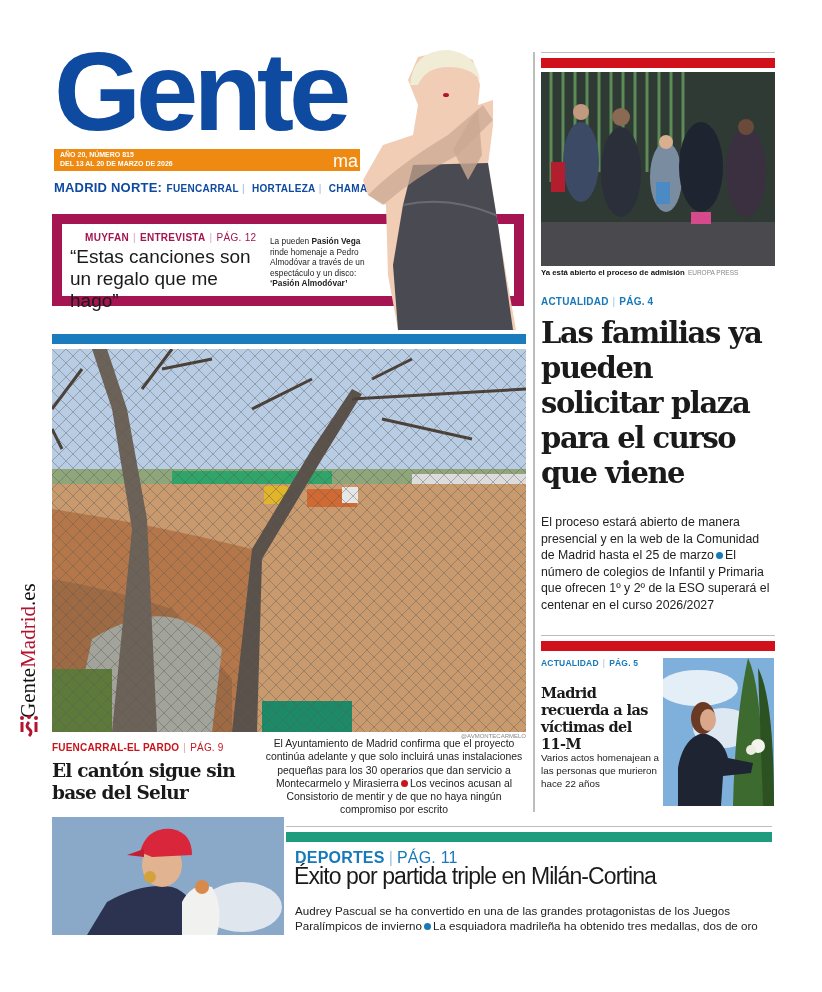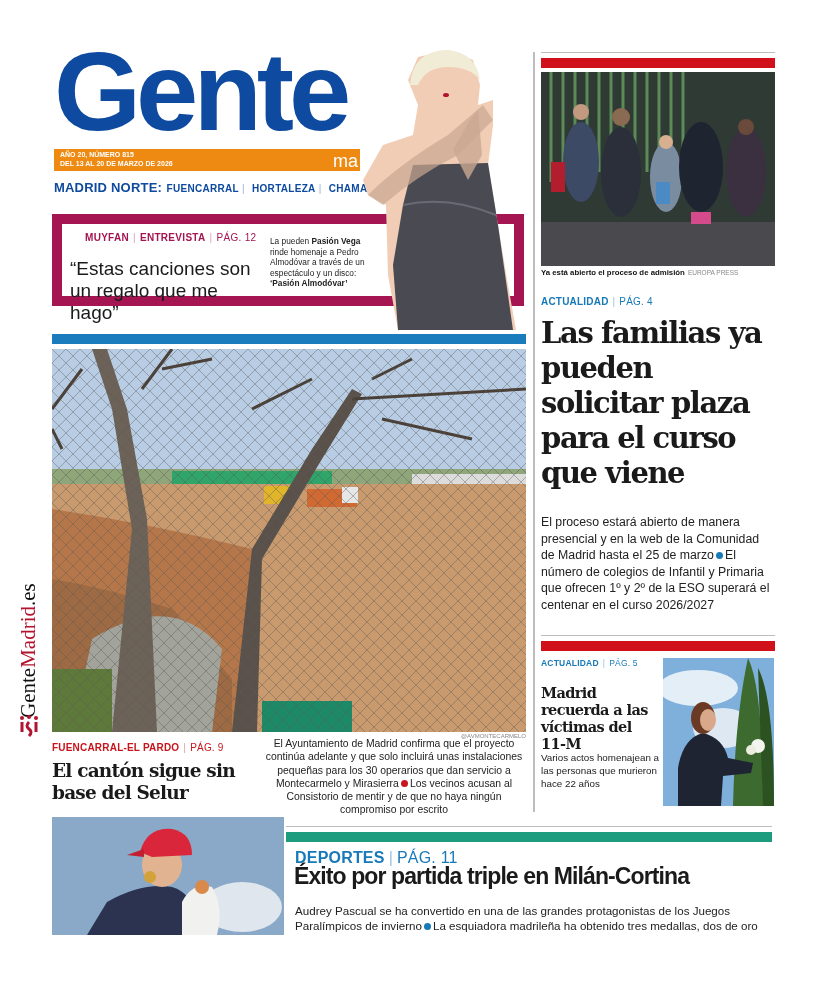--- a/index.html
+++ b/index.html
@@ -30,34 +30,34 @@
   .zones { left: 54px; top: 178px; font-family: "Liberation Sans", sans-serif; font-weight: bold; color: #0e4aa0; white-space: nowrap; }
   .zones .main { font-size: 13px; letter-spacing: 0.2px; }
   .zones .sub { font-size: 10px; letter-spacing: 0.3px; }
   .zones .sep { color: #9bb3d6; font-weight: normal; margin: 0 3px; font-size: 10px; }
 
   
   .muyfan-box { left: 52px; top: 214px; width: 472px; height: 92px; border: 10px solid #a41551; background: #fff; }
   .muyfan-box .kicker { position: absolute; left: 23px; top: 8px; font-size: 10px; font-weight: bold; color: #a41551; letter-spacing: 0.3px; white-space: nowrap; }
   .muyfan-box .kicker .sep { color: #d8a2b9; font-weight: normal; margin: 0 4px; }
   .muyfan-box .kicker .pg { font-weight: normal; }
-  .muyfan-box .quote { position: absolute; left: 8px; top: 22px; width: 200px; font-size: 19px; line-height: 22px; color: #1a1a1a; font-weight: normal; margin-top: 12px; }
+  .muyfan-box .quote { position: absolute; left: 8px; top: 22px; width: 200px; font-size: 19px; line-height: 22px; color: #1a1a1a; font-weight: normal; }
   .muyfan-box .desc { position: absolute; left: 208px; top: 12px; width: 110px; font-size: 8.3px; line-height: 10.5px; color: #222; }
   .singer { left: 358px; top: 45px; width: 168px; height: 285px; }
 
   
   .right-col { left: 533px; top: 52px; width: 240px; height: 760px; border-left: 2px solid #bdbdbd; }
   .topline { position: absolute; left: 6px; top: 0; width: 234px; height: 1px; background: #bdbdbd; }
   .red-band { position: absolute; left: 6px; height: 10px; width: 234px; background: #d0111b; }
   .photo-school { position: absolute; left: 6px; top: 20px; width: 234px; height: 194px; overflow: hidden; }
   .cap { position: absolute; left: 6px; top: 216px; font-size: 7.8px; font-weight: bold; color: #111; white-space: nowrap; }
   .cap .credit { font-weight: normal; color: #888; font-size: 6.5px; margin-left: 3px; }
   .sec-kicker { position: absolute; font-size: 10px; font-weight: bold; color: #1779b8; white-space: nowrap; letter-spacing: 0.2px; }
   .sec-kicker .sep { color: #9cc3df; font-weight: normal; margin: 0 4px; }
-  .sec-kicker .pg { font-weight: normal; }
+  .sec-kicker .pg { font-weight: bold; }
   .big-head { position: absolute; left: 6px; top: 264px; width: 236px; font-family: "DejaVu Serif", serif; font-weight: bold; font-size: 29px; line-height: 35px; letter-spacing: -1.4px; color: #1a1a1a; }
   .lede { position: absolute; left: 6px; top: 462px; width: 234px; font-size: 12.3px; line-height: 16.5px; color: #222; }
   .dot { display: inline-block; width: 7px; height: 7px; border-radius: 50%; margin: 0 2px 1px 2px; vertical-align: middle; }
   .sep-line { position: absolute; left: 6px; width: 234px; height: 1px; background: #bdbdbd; }
   .mad-head { position: absolute; left: 6px; top: 632px; width: 115px; font-family: "DejaVu Serif", serif; font-weight: bold; font-size: 14.5px; line-height: 17px; letter-spacing: -0.6px; color: #1a1a1a; }
   .mad-body { position: absolute; left: 6px; top: 700px; width: 120px; font-size: 9.8px; line-height: 12.8px; color: #222; }
   .photo-ayuso { position: absolute; left: 128px; top: 606px; width: 111px; height: 148px; overflow: hidden; }
 
   
   .blue-band { left: 52px; top: 334px; width: 474px; height: 10px; background: #1a7bbd; }
@@ -69,21 +69,21 @@
   .fc-head { left: 52px; top: 760px; width: 200px; font-family: "DejaVu Serif", serif; font-weight: bold; font-size: 18.5px; line-height: 22px; letter-spacing: -0.8px; color: #1a1a1a; }
   .fc-body { left: 262px; top: 737px; width: 264px; font-size: 10.4px; line-height: 13.3px; color: #222; text-align: center; }
 
   
   .hr-bottom { left: 286px; top: 826px; width: 486px; height: 1px; background: #bdbdbd; }
   .teal-band { left: 286px; top: 832px; width: 486px; height: 10px; background: #1d9c7e; }
   .photo-ski { left: 52px; top: 817px; width: 232px; height: 118px; overflow: hidden; }
   .dep-kicker { left: 295px; top: 849px; font-size: 16px; font-weight: bold; color: #1779b8; white-space: nowrap; letter-spacing: 0.2px; }
   .dep-kicker .sep { color: #9cc3df; font-weight: normal; margin: 0 4px; }
   .dep-kicker .pg { font-weight: normal; }
-  .dep-head { left: 294px; top: 863px; width: 480px; font-family: "Liberation Sans", sans-serif; font-weight: bold; font-size: 23px; letter-spacing: -0.9px; color: #1a1a1a; white-space: nowrap; }
+  .dep-head { left: 294px; top: 863px; width: 480px; font-family: "Liberation Sans", sans-serif; font-weight: normal; font-size: 23px; letter-spacing: -0.9px; color: #1a1a1a; white-space: nowrap; }
   .dep-body { left: 295px; top: 903px; width: 480px; font-size: 11.6px; line-height: 15px; color: #222; }
 </style>
 </head>
 <body>
 
 <div class="abs side-brand">
   <div class="txt"><span>Gente</span><b>Madrid</b><span>.es</span></div>
   <svg class="logo" viewBox="0 0 22 24">
     <circle cx="4" cy="4" r="2" fill="#b3132e"></circle>
       <circle cx="11" cy="3" r="2" fill="#b3132e"></circle>

